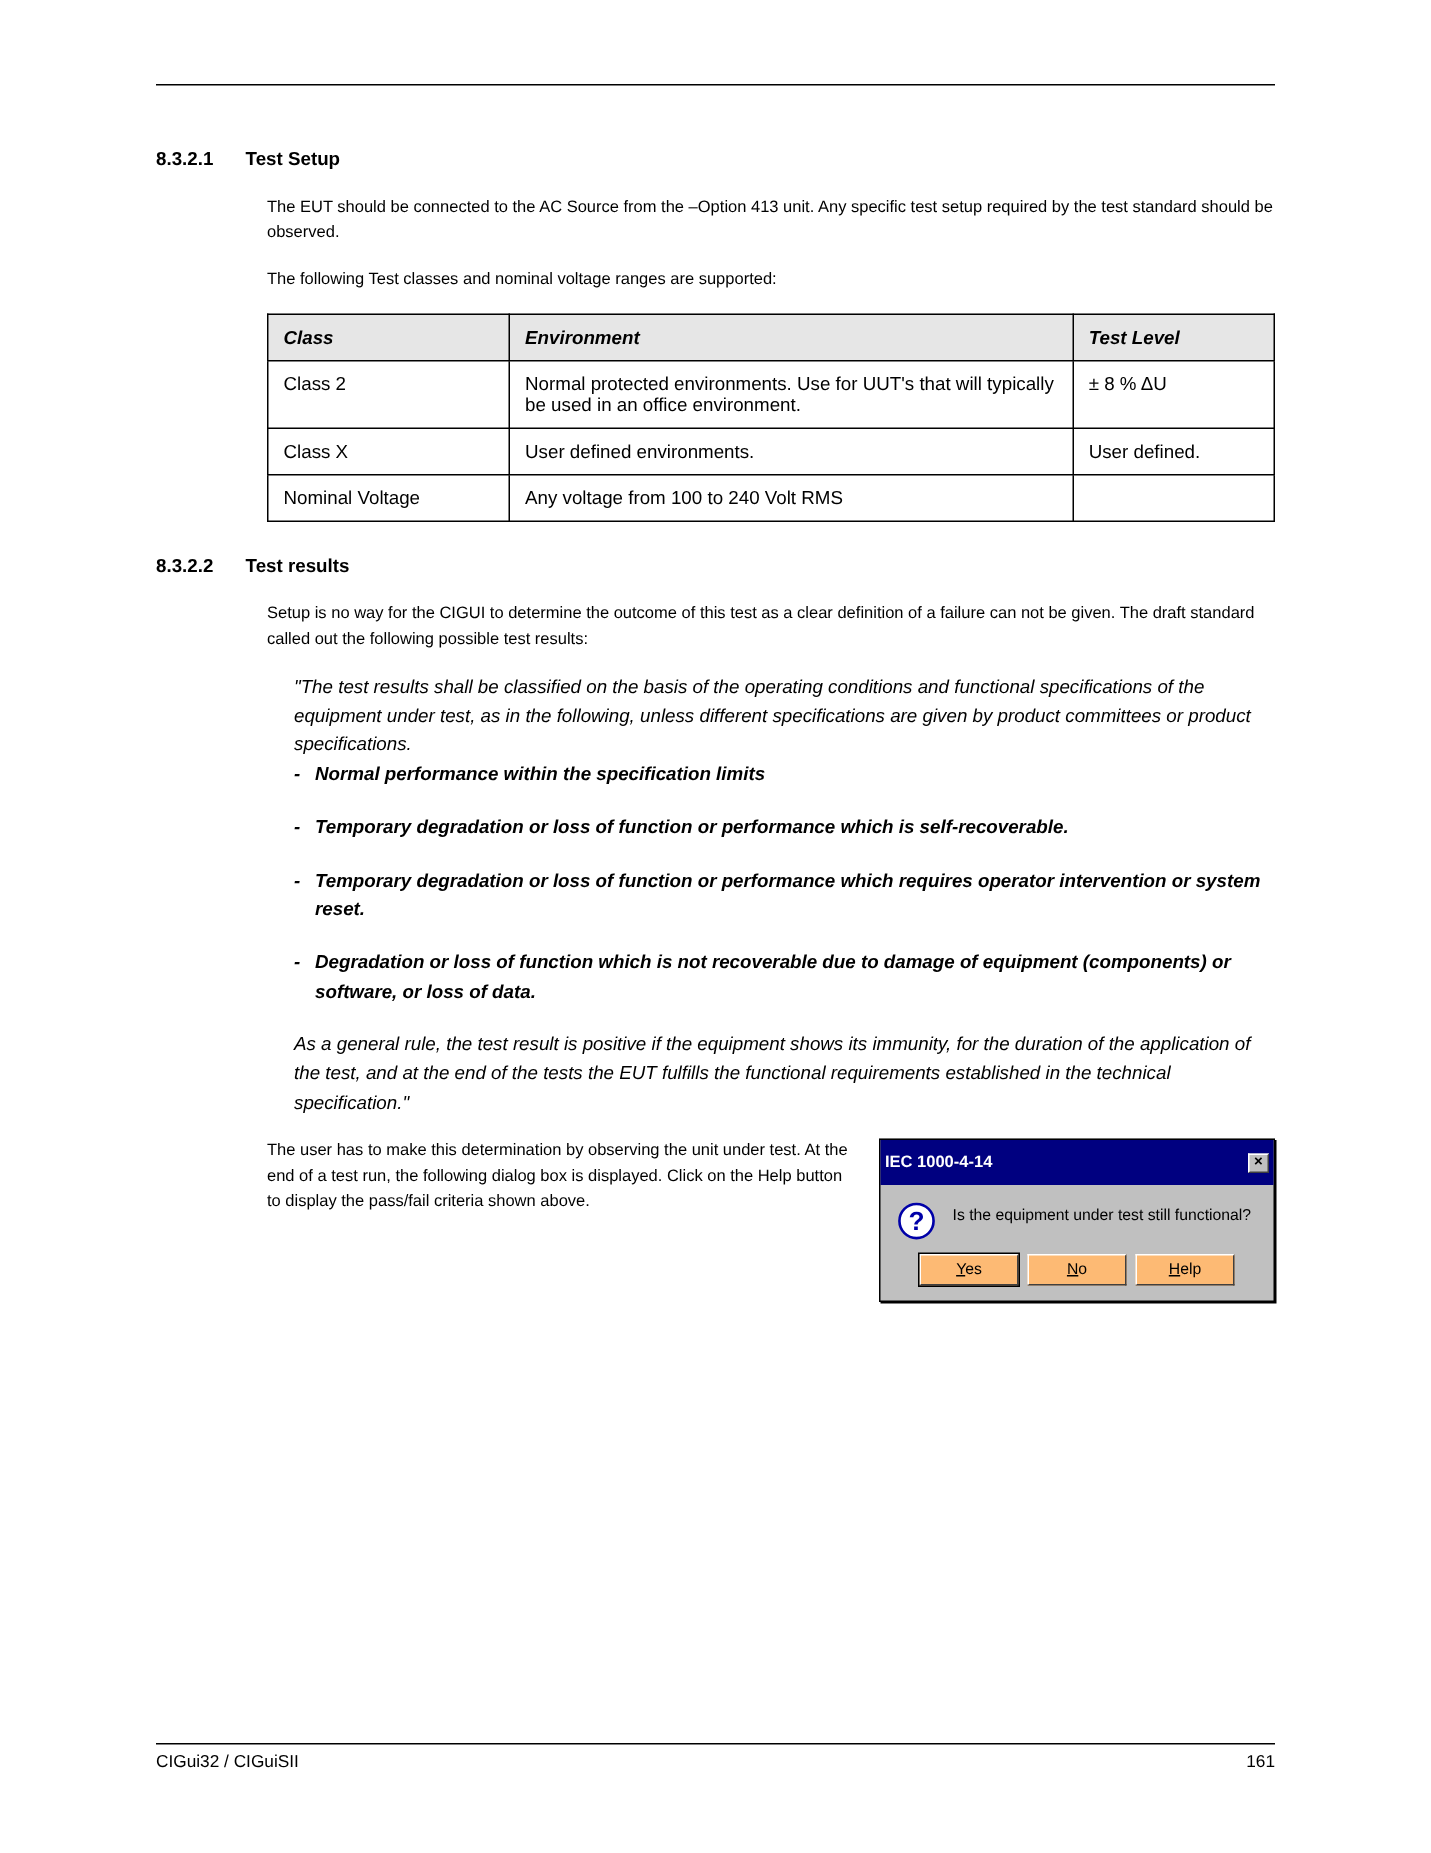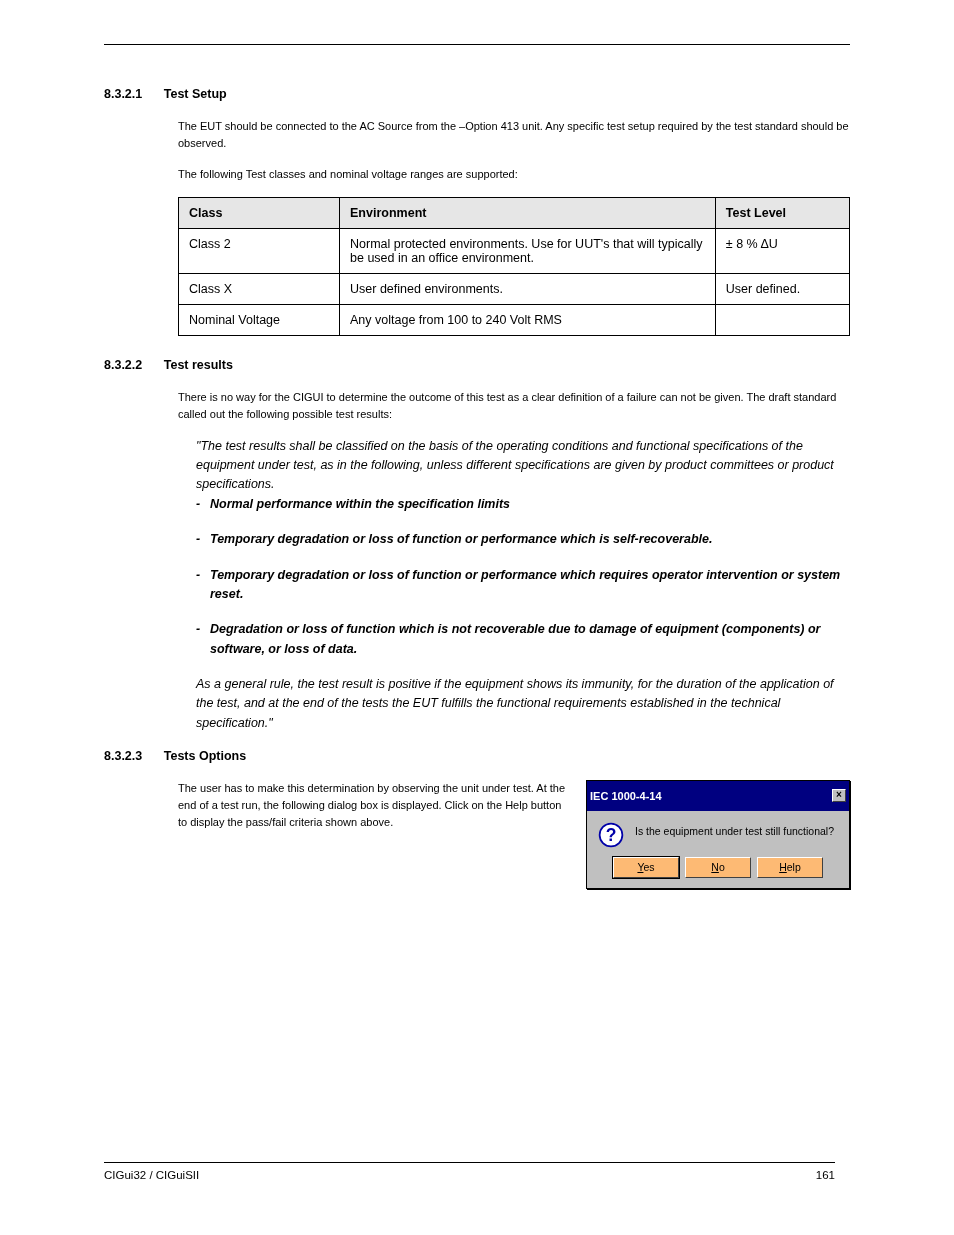--- a/index.html
+++ b/index.html
@@ -5,21 +5,21 @@
   * { box-sizing: border-box; margin: 0; padding: 0; }
   body {
     font-family: Arial, Helvetica, sans-serif;
     background: #fff;
     color: #000;
     width: 954px;
     height: 1235px;
     position: relative;
   }
   .page {
-    padding: 44px 104px 40px 104px;
+    padding: 56px 104px 40px 104px;
   }
   .top-rule {
     border-top: 1px solid #000;
     margin-bottom: 40px;
   }
   .breadcrumb {
     font-size: 12.5px;
     margin-bottom: 14px;
     line-height: 1.5;
   }
@@ -42,20 +42,21 @@
   table.classes th, table.classes td {
     border: 1px solid #000;
     font-size: 12.5px;
     padding: 8px 10px;
     vertical-align: top;
     text-align: left;
   }
   table.classes th {
     background: #e6e6e6;
     font-weight: bold;
+    font-style: italic;
   }
   .col-class { width: 24%; }
   .col-env { width: 56%; }
   .col-level { width: 20%; }
   .quote {
     font-style: italic;
     font-size: 12.5px;
     line-height: 1.55;
     margin: 0 0 0 92px;
     text-indent: 0;
@@ -147,21 +148,21 @@
   }
   .winbtn.default {
     outline: 1px solid #000;
     outline-offset: -0px;
   }
   .winbtn .ul { text-decoration: underline; }
   .footer {
     position: absolute;
     bottom: 54px;
     left: 104px;
-    right: 119px;
+    right: 104px;
     border-top: 1px solid #000;
     padding-top: 6px;
     display: flex;
     justify-content: space-between;
     font-size: 11.5px;
   }
   .clearfix::after { content:""; display:block; clear:both; }
 </style>
 </head>
 <body>
@@ -200,37 +201,33 @@
         <td>Any voltage from 100 to 240 Volt RMS</td>
         <td></td>
       </tr>
     </tbody>
   </table>
 
   <div class="breadcrumb">
     <span class="section-num">8.3.2.2</span>
     <span class="section-title">Test results</span>
   </div>
-  <p class="body-text indent">There is no way for the CIGUI to determine the outcome of this test as a clear definition of a failure can not be given.  The draft standard called out the following possible test results:</p>
+  <p class="body-text indent">Setup is no way for the CIGUI to determine the outcome of this test as a clear definition of a failure can not be given.  The draft standard called out the following possible test results:</p>
 
   <p class="quote">"The test results shall be classified on the basis of the operating conditions and functional specifications of the equipment under test, as in the following, unless different specifications are given by product committees or product specifications.</p>
   <ul class="quote-list">
     <li>Normal performance within the specification limits</li>
     <li>Temporary degradation or loss of function or performance which is self-recoverable.</li>
     <li>Temporary degradation or loss of function or performance which requires operator intervention or system reset.</li>
     <li>Degradation or loss of function which is not recoverable due to damage of equipment (components) or software, or loss of data.</li>
   </ul>
   <p class="quote" style="text-indent:0;">As a general rule, the test result is positive if the equipment shows its immunity, for the duration of the application of the test, and at the end of the tests the EUT fulfills the functional requirements established in the technical specification."</p>
 
   <div style="height:14px"></div>
 
-  <div class="breadcrumb">
-    <span class="section-num">8.3.2.3</span>
-    <span class="section-title">Tests Options</span>
-  </div>
 
   <div class="indent clearfix">
     <div class="dialog-wrap">
       <div class="dialog">
         <div class="titlebar">
           <span>IEC 1000-4-14</span>
           <div class="closebtn">×</div>
         </div>
         <div class="dlg-body">
           <div class="qicon">

